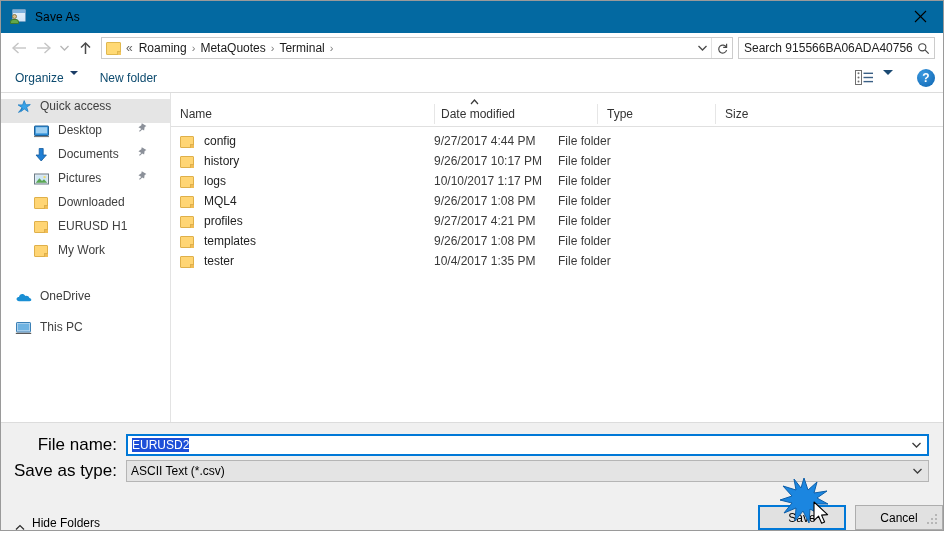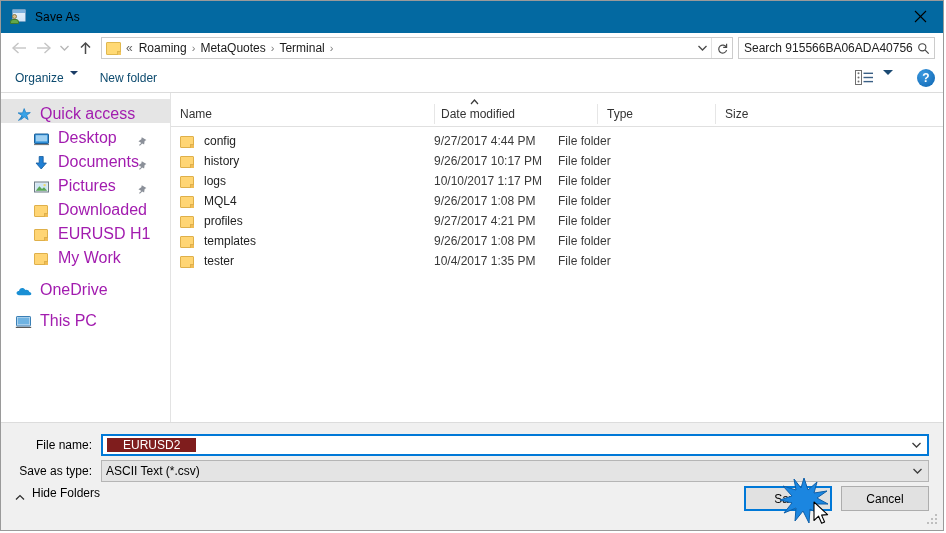--- a/index.html
+++ b/index.html
@@ -233,26 +233,26 @@
     flex: 0 0 auto;
     background: #ffffff;
     border-right: 1px solid #e3e3e3;
     padding-top: 6px;
     box-sizing: border-box;
     overflow: hidden;
   }
   .nav-item {
     height: 24px;
     display: flex;
-    align-items: flex-end;
+    align-items: flex-start;
     padding-left: 18px;
     box-sizing: border-box;
     position: relative;
-    font-size: 16px;
-    color: #a21caf;
+    font-size: 12px;
+    color: #404040;
     white-space: nowrap;
   }
   .nav-item.root { padding-left: 14px; }
   .nav-item.child { padding-left: 32px; }
   .nav-item.selected { background: #e5e5e5; }
   .nav-ico {
     width: 18px; height: 16px;
     margin-right: 7px;
     flex: 0 0 auto;
     position: relative;
@@ -350,24 +350,24 @@
     padding: 11px 0 0 0;
   }
   .formrow {
     display: flex;
     align-items: center;
     height: 22px;
     margin-bottom: 4px;
     padding-right: 14px;
   }
   .form-label {
-    width: 100px;
+    width: 125px;
     text-align: right;
     padding-right: 9px;
-    font-size: 12px;
+    font-size: 17px;
     color: #000;
     box-sizing: border-box;
     white-space: nowrap;
   }
   .combo {
     flex: 1 1 auto;
     height: 22px;
     border: 1px solid #7a7a7a;
     background: #fff;
     display: flex;
@@ -378,35 +378,34 @@
   .combo.disabled { background: #e4e4e4; border: 1px solid #b5b5b5; }
   .combo .val {
     flex: 1 1 auto;
     font-size: 12px;
     padding-left: 4px;
     color: #000;
     white-space: nowrap;
     overflow: hidden;
   }
   .combo .val .sel {
-    background: #7f1d1d;
+    background: #1d4ed8;
     color: #ffffff;
-    padding: 1px 16px;
+    padding: 1px 0;
   }
   .combo .cdrop {
     width: 22px; height: 100%;
     display: flex; align-items: center; justify-content: center;
     flex: 0 0 auto;
   }
 
   .buttonrow {
     display: flex;
-    align-items: flex-start;
+    align-items: flex-end;
     height: 44px;
-    padding-right: 14px;
   }
   .hide-folders {
     display: flex;
     align-items: center;
     padding-left: 14px;
     font-size: 12px;
     color: #000;
     white-space: nowrap;
   }
   .hf-caret { margin-right: 7px; width: 10px; height: 7px; }
@@ -640,21 +639,21 @@
           </span>
         <span class="nav-label">EURUSD H1</span>
       </div>
       <div class="nav-item child">
         <span class="nav-ico">
             <span class="fold"></span>
           </span>
         <span class="nav-label">My Work</span>
       </div>
 
-      <div class="nav-item root" style="margin-top:8px">
+      <div class="nav-item root" style="margin-top:22px">
         <span class="nav-ico">
           <svg width="18" height="16" viewBox="0 0 18 16">
             <path d="M4.3 12.2 C2.3 12.2 1.2 10.9 1.6 9.5 C1.9 8.4 3 7.8 4 7.9 C4.3 6 6 4.8 7.8 5.1 C8.9 5.3 9.8 6 10.2 7 C12 6.4 13.9 7.4 14.4 9 C15.6 9.1 16.4 10 16.3 11 C16.2 11.8 15.4 12.2 14.6 12.2 Z" fill="#1a8fd4"></path>
           </svg>
         </span>
         <span class="nav-label">OneDrive</span>
       </div>
 
       <div class="nav-item root" style="margin-top:7px">
         <span class="nav-ico">

